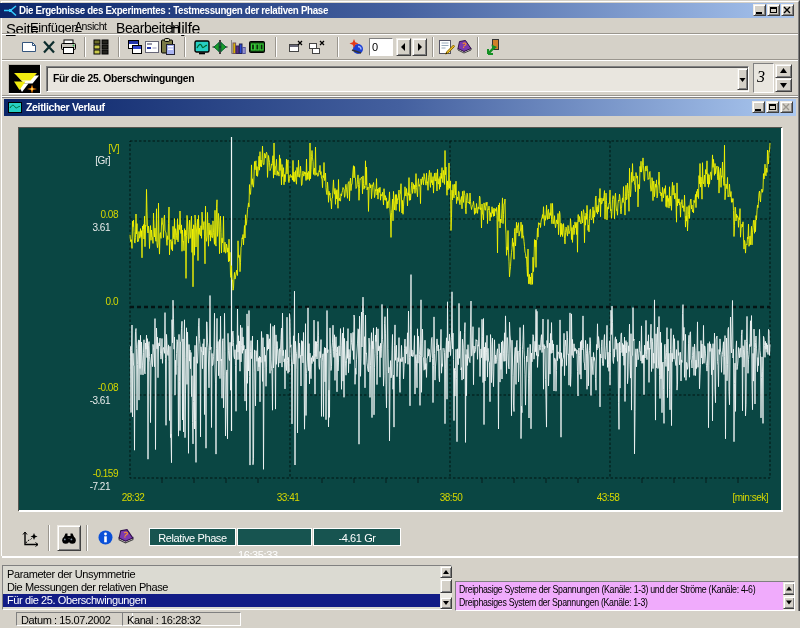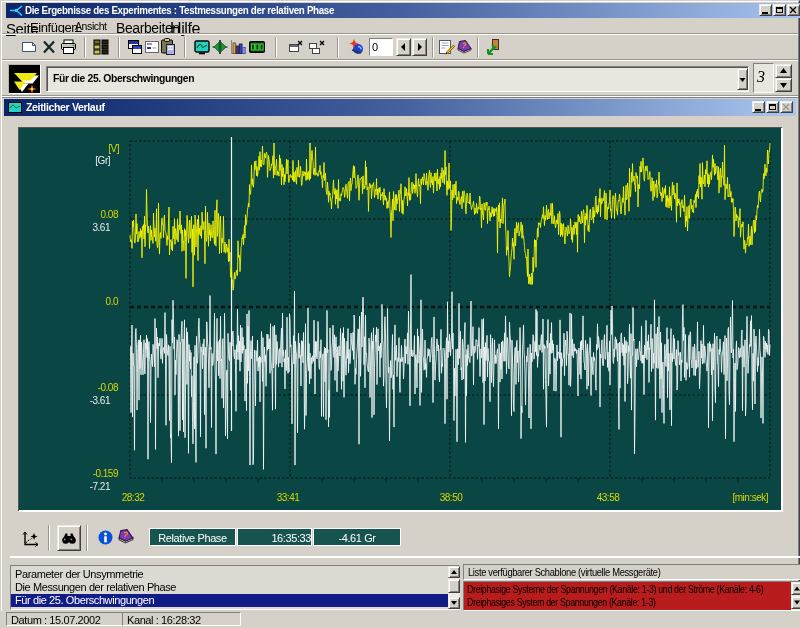--- a/index.html
+++ b/index.html
@@ -9,21 +9,21 @@
 .etchH{border-top:1px solid #9a968e;border-bottom:1px solid #fff}
 .sepV{width:2px;border-left:1px solid #9a968e;border-right:1px solid #fff}
 .tb{white-space:nowrap;letter-spacing:-0.4px}
 svg{display:block}
 </style></head>
 <body>
 
 <div class="abs" style="left:0;top:0;width:800px;height:628px;border:1px solid;border-color:#d5d1c8 #404040 #404040 #d5d1c8"></div>
 <div class="abs" style="left:1px;top:1px;width:798px;height:626px;border:1px solid;border-color:#fff #808080 #808080 #fff"></div>
 
-<div class="abs" style="left:6px;top:3px;width:794px;height:15px;background:linear-gradient(90deg,#0b2569 0%,#44609f 50%,#a7c4ee 100%)">
+<div class="abs" style="left:0;top:3px;width:794px;height:15px;background:linear-gradient(90deg,#0b2569 0%,#44609f 50%,#a7c4ee 100%)">
   <svg class="abs" style="left:3px;top:1px" width="14" height="13" viewBox="0 0 14 13">
     <rect x="6" y="5" width="3" height="3" fill="#33ccff"></rect>
     <path d="M1 6.5 H6 M8 6 L13 2 M8 7 L13 11.5" stroke="#33ccff" stroke-width="1.6" fill="none"></path>
   </svg>
   <div class="abs tb" style="left:19px;top:1px;font-weight:bold;color:#fff;font-size:11.5px;transform:scaleX(0.85);transform-origin:0 0">Die Ergebnisse des Experimentes : Testmessungen der relativen Phase</div>
   <div class="abs ras" style="left:753px;top:1px;width:13px;height:12px">
       <div class="abs" style="left:2px;top:7px;width:6px;height:2px;background:#000"></div>
     </div>
   <div class="abs ras" style="left:767px;top:1px;width:13px;height:12px">
       <div class="abs" style="left:2px;top:2px;width:7px;height:6px;border:1px solid #000;border-top-width:2px"></div>
@@ -302,28 +302,28 @@
     </svg>
   <svg class="abs" style="left:113px;top:15px" width="18" height="17" viewBox="0 0 17 16">
       <path d="M2 11 L8 14 L15 11 L15 9 L8 12 L2 9 Z" fill="#e8e4da" stroke="#444"></path>
       <path d="M2 9.5 L8 12.5 L15 9.5 L9.5 1.5 L3.5 2.5 Z" fill="#7a3ab0" stroke="#30104a"></path>
       <text x="8" y="9" font-size="8" font-weight="bold" fill="#ff9420" text-anchor="middle" transform="rotate(12 8 7)">?</text>
     </svg>
   <div class="abs" style="left:145px;top:15px;width:87px;height:18px;border:1px solid #fff;background:#175450">
       <div class="tb" style="text-align:center;color:#fff;margin-top:3px">Relative Phase</div>
     </div>
   <div class="abs" style="left:233px;top:15px;width:75px;height:18px;border:1px solid #fff;background:#175450">
-      <div class="tb" style="text-align:right;color:#fff;margin-top:3px">16:35:33</div>
+      <div class="tb" style="text-align:left;color:#fff;margin-top:20px">16:35:33</div>
     </div>
   <div class="abs" style="left:309px;top:15px;width:88px;height:18px;border:1px solid #fff;background:#175450">
       <div class="tb" style="text-align:center;color:#fff;margin-top:3px">-4.61 Gr</div>
     </div>
 </div>
 
-<div class="abs" style="left:8px;top:556px;width:752px;height:55px;background:#d5d1c8">
+<div class="abs" style="left:0;top:556px;width:752px;height:55px;background:#d5d1c8">
   <div class="abs" style="left:2px;top:0px;width:796px;height:2px;background:#fff"></div>
 
   <div class="abs" style="left:2px;top:9px;width:450px;height:45px;background:#dbdad2;border:1px solid;border-color:#808080 #fff #fff #808080">
     <div class="abs tb" style="left:4px;top:2px">Parameter der Unsymmetrie</div>
     <div class="abs tb" style="left:4px;top:15px">Die Messungen der relativen Phase</div>
     <div class="abs tb" style="left:0;top:28px;width:437px;height:13px;background:#121c86;color:#fff;padding-left:4px">Für die 25.  Oberschwingungen</div>
     <div class="abs" style="left:437px;top:0;width:12px;height:43px;background:#edebe4">
       <div class="abs ras" style="left:0;top:0;width:12px;height:12px">
           <svg width="10" height="10" viewBox="0 0 10 10">
             <path d="M5 3 L8 7 L2 7 Z" fill="#000"></path>
@@ -331,42 +331,39 @@
         </div>
       <div class="abs ras" style="left:0;top:13px;width:12px;height:14px"></div>
       <div class="abs ras" style="left:0;top:31px;width:12px;height:12px">
           <svg width="10" height="10" viewBox="0 0 10 10">
             <path d="M5 7 L8 3 L2 3 Z" fill="#000"></path>
           </svg>
         </div>
     </div>
   </div>
 
-  <div class="abs snk" style="left:455px;top:8px;width:338px;height:16px;background:#d5d1c8">
-    <div class="abs tb" style="left:4px;top:1px;transform:scaleX(0.85);transform-origin:0 0">Liste verfügbarer Schablone (virtuelle Messgeräte)</div>
-  </div>
-  <div class="abs" style="left:455px;top:25px;width:340px;height:30px;background:#b91c1c;border:1px solid;border-color:#808080 #fff #fff #808080;overflow:hidden">
+  <div class="abs" style="left:455px;top:25px;width:340px;height:30px;background:#f0abfc;border:1px solid;border-color:#808080 #fff #fff #808080;overflow:hidden">
     <div class="abs tb" style="left:3px;top:1px;transform:scaleX(0.8);transform-origin:0 0">Dreiphasige Systeme der Spannungen (Kanäle: 1-3) und der Ströme (Kanäle: 4-6)</div>
     <div class="abs tb" style="left:3px;top:14px;transform:scaleX(0.8);transform-origin:0 0">Dreiphasiges System der Spannungen (Kanäle: 1-3)</div>
     <div class="abs tb" style="left:3px;top:26px;transform:scaleX(0.8);transform-origin:0 0">Parameter einphasiger Spannung (Kanal 1)</div>
     <div class="abs" style="left:327px;top:0;width:12px;height:28px;background:#edebe4">
       <div class="abs ras" style="left:0;top:0;width:12px;height:13px">
           <svg width="10" height="11" viewBox="0 0 10 11">
             <path d="M5 3.5 L8 7.5 L2 7.5 Z" fill="#000"></path>
           </svg>
         </div>
       <div class="abs ras" style="left:0;top:14px;width:12px;height:13px">
           <svg width="10" height="11" viewBox="0 0 10 11">
             <path d="M5 7.5 L8 3.5 L2 3.5 Z" fill="#000"></path>
           </svg>
         </div>
     </div>
   </div>
 </div>
 
 <div class="abs" style="left:0;top:611px;width:800px;height:17px;background:#d5d1c8">
-  <div class="abs snk" style="left:6px;top:1px;width:117px;height:14px">
+  <div class="abs snk" style="left:16px;top:1px;width:117px;height:14px">
       <span class="abs tb" style="left:4px;top:1px">Datum : 15.07.2002</span>
     </div>
   <div class="abs snk" style="left:122px;top:1px;width:119px;height:14px">
       <span class="abs tb" style="left:4px;top:1px">Kanal : 16:28:32</span>
     </div>
 </div>
 
 </body></html>

